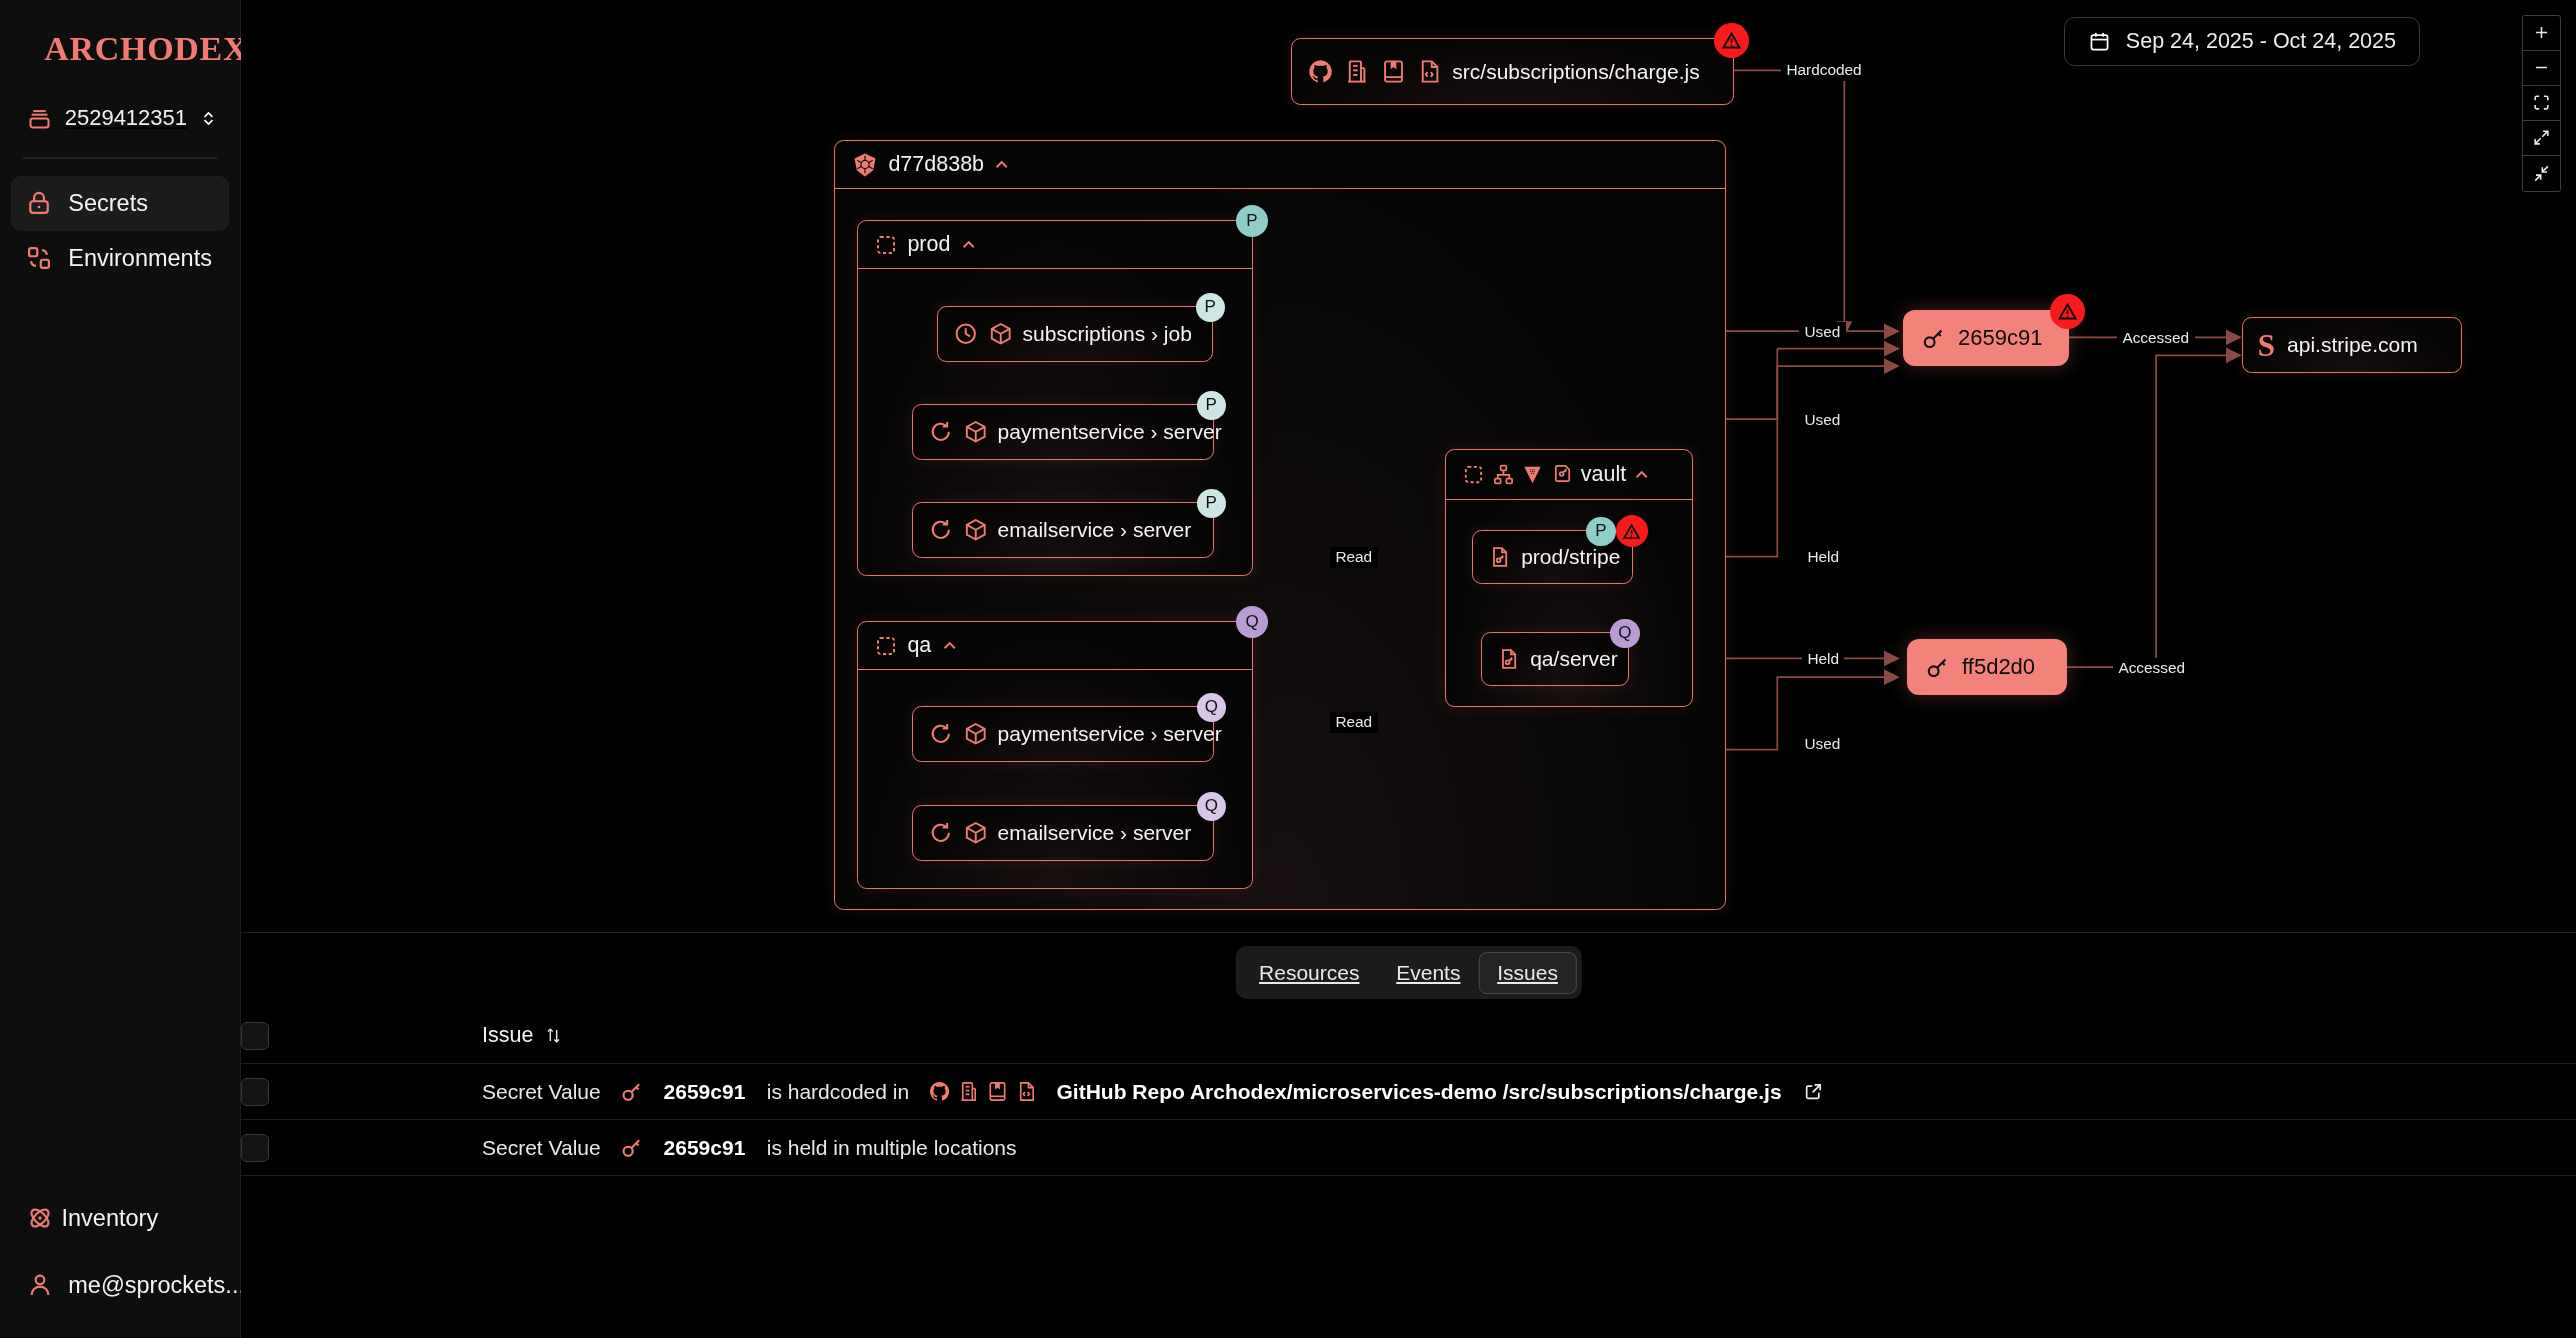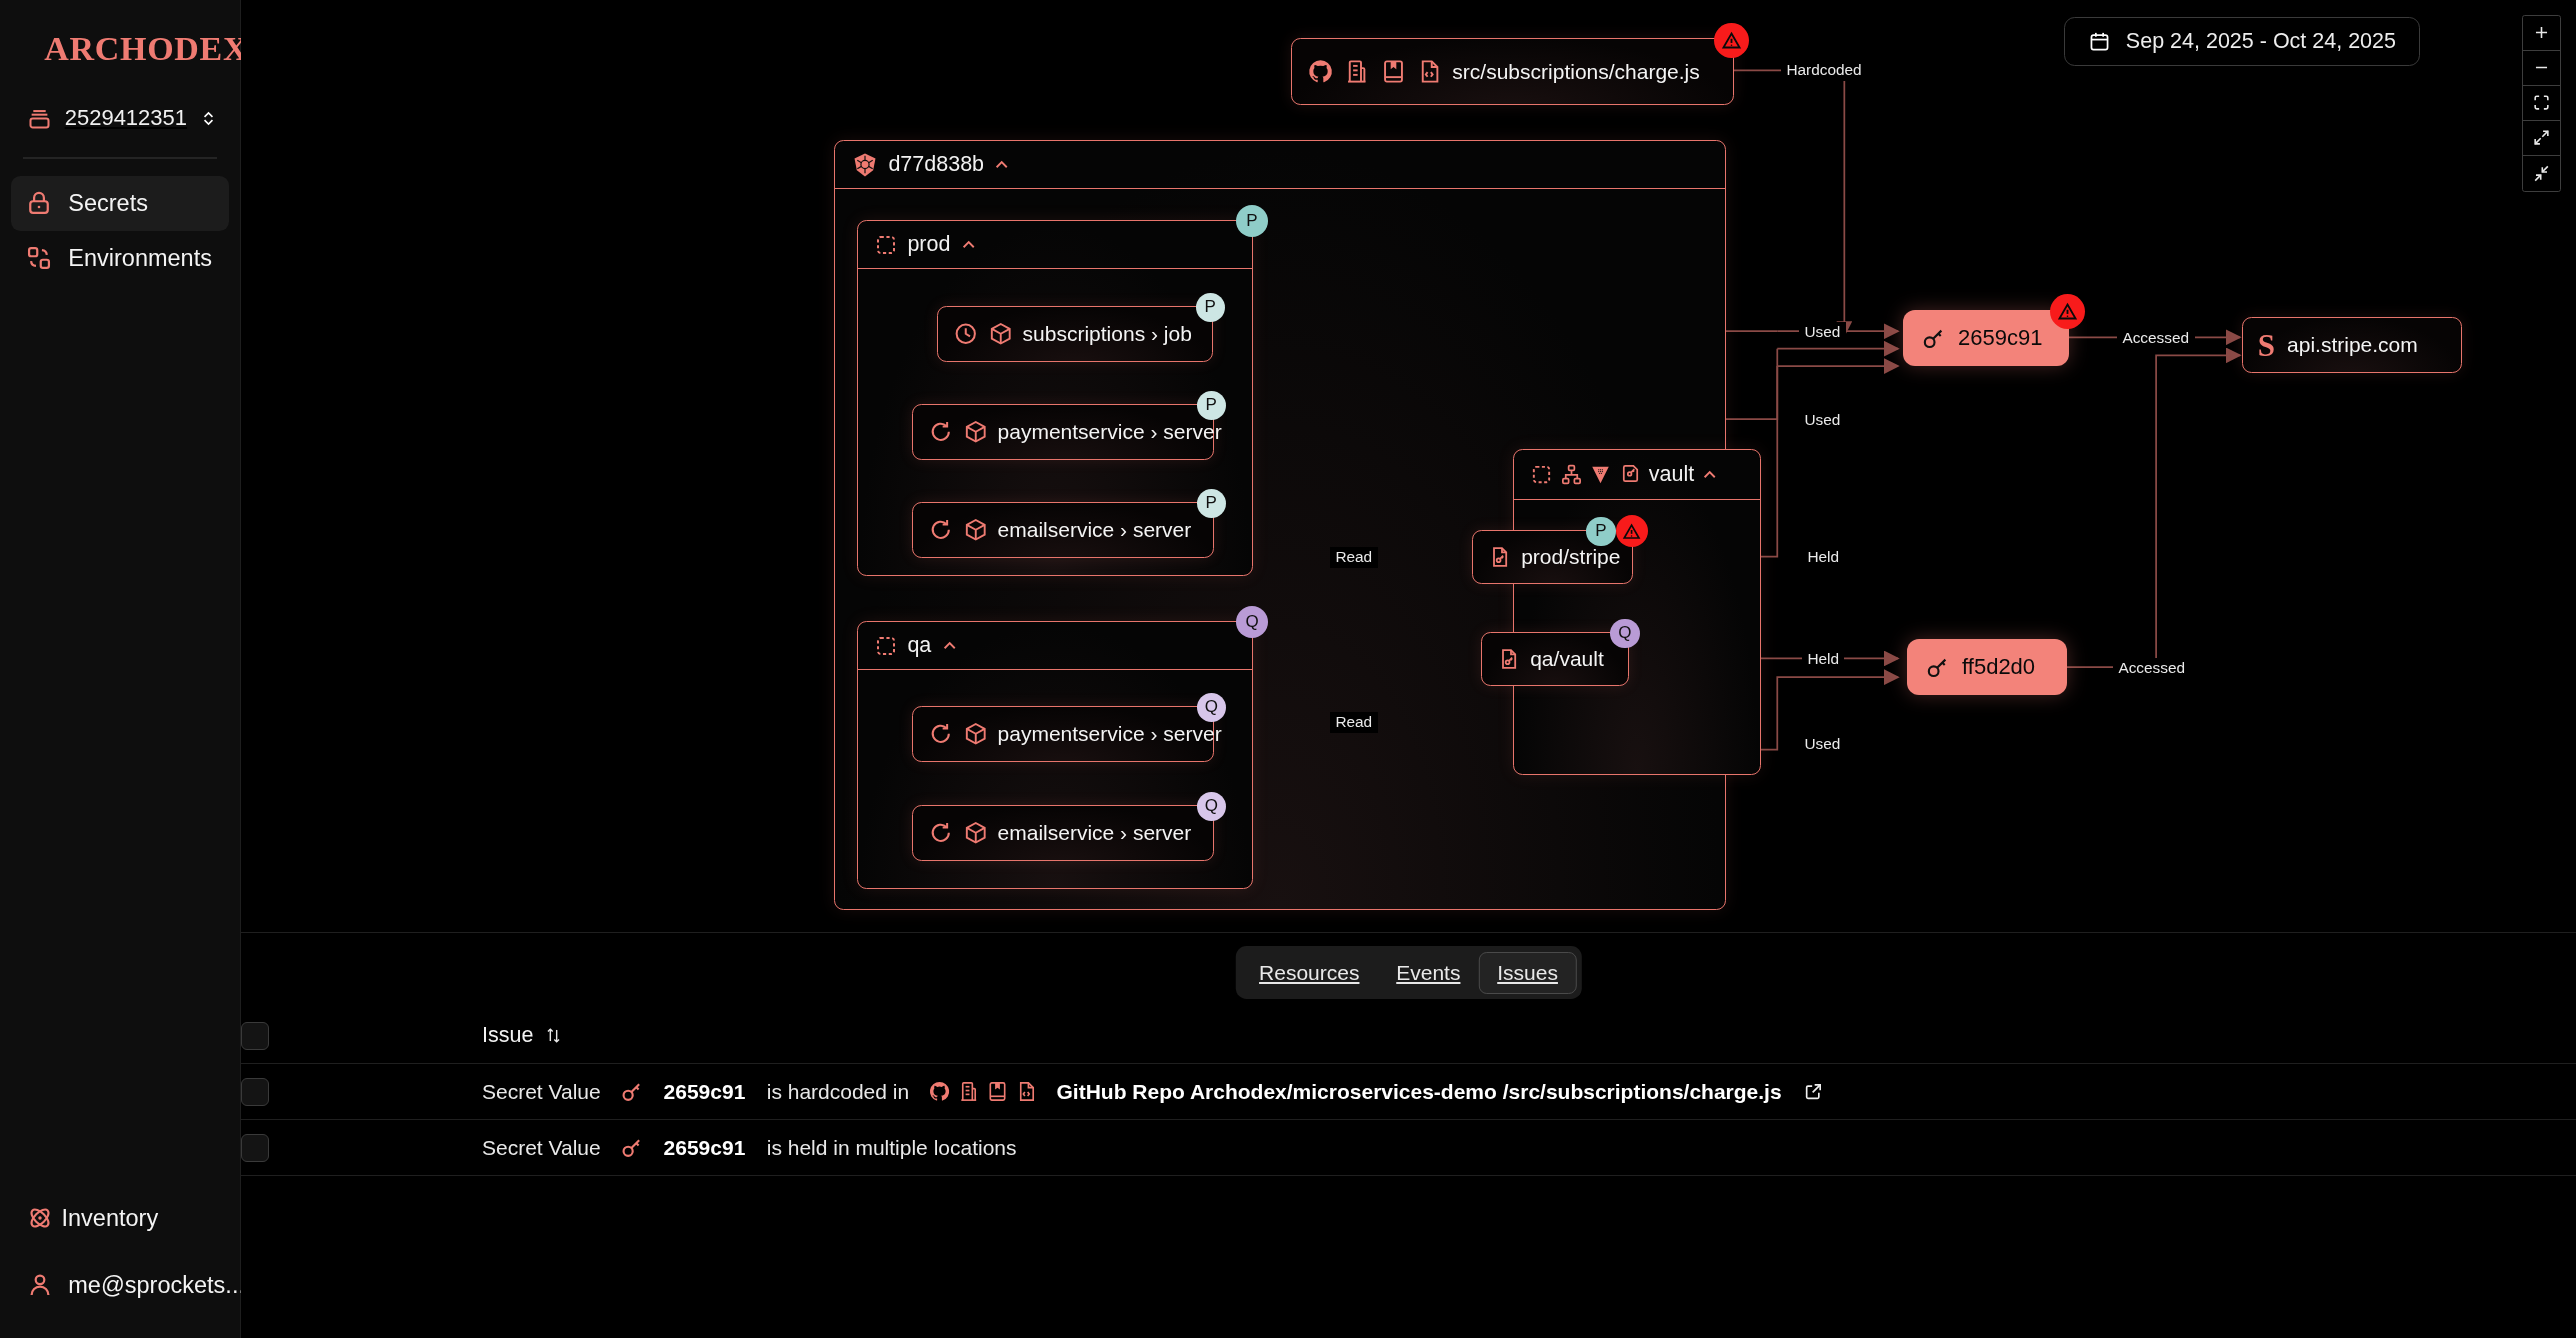--- a/index.html
+++ b/index.html
@@ -395,21 +395,21 @@
           </svg>
           <svg class="ic" width="25.5" height="25.5" viewBox="0 0 24 24" fill="none" stroke="#ef7b72" stroke-width="1.8">
             <path d="M12 2.8 20.4 7.4v9.2L12 21.2 3.6 16.6V7.4z"></path>
             <path d="M3.6 7.4 12 12l8.4-4.6M12 12v9.2"></path>
           </svg>
           <span class="leaf-label">emailservice › server</span>
         </div>
         <div class="badge" style="right:-12px; top:-13.4px; width:29.5px; height:29.5px; background:#d7c6ea;">Q</div>
       </div>
 
-      <div class="node grp" style="left:1272px; top:449px; width:248px; height:326px;">
+      <div class="node grp" style="left:1204px; top:449px; width:248px; height:258px;">
         <div class="grp-head" style="height:50px; gap:6.7px;">
           <svg width="23" height="23" viewBox="0 0 24 24" fill="none" stroke="#ef7b72" stroke-width="2" stroke-dasharray="3.2 2.6">
             <rect x="4" y="4" width="16" height="16" rx="2.6"></rect>
           </svg>
           <svg width="23" height="23" viewBox="0 0 24 24" fill="none" stroke="#ef7b72" stroke-width="1.8">
             <rect x="9" y="2.8" width="6" height="5" rx="1.2"></rect>
             <rect x="3" y="16.2" width="6" height="5" rx="1.2"></rect>
             <rect x="15" y="16.2" width="6" height="5" rx="1.2"></rect>
             <path d="M12 7.8v4.6M6 16.2v-3.8h12v3.8"></path>
           </svg>
@@ -459,21 +459,21 @@
       </div>
 
       <div class="node" style="left:1240px; top:632px; width:148px; height:54px;">
         <div class="leaf" style="width:100%;height:100%;">
           <svg class="ic" width="24" height="24" viewBox="0 0 24 24" fill="none" stroke="#ef7b72" stroke-width="1.8">
             <path d="M6 3.2h8l4.2 4.2v13.4H6z"></path>
               <path d="M14 3.2v4.2h4.2"></path>
             <circle cx="10.6" cy="15.2" r="1.9"></circle>
               <path d="M12 13.9l3.2-3.2M13.9 12l1.1 1.1"></path>
           </svg>
-          <span class="leaf-label">qa/vault</span>
+          <span class="leaf-label">qa/server</span>
         </div>
         <div class="badge" style="right:-10.7px; top:-13.4px; width:29.5px; height:29.5px; background:#b99bd6;">Q</div>
       </div>
 
       <div class="node" style="left:1662px; top:310px; width:166px; height:56px;">
         <div class="secret" style="width:100%;height:100%;">
           <svg width="27" height="27" viewBox="0 0 24 24" fill="none" stroke="#111" stroke-width="1.9">
             <circle cx="8.6" cy="15.3" r="4.3"></circle>
               <path d="M11.7 12.2 19 5M16.4 7.8l2 2"></path>
           </svg>

